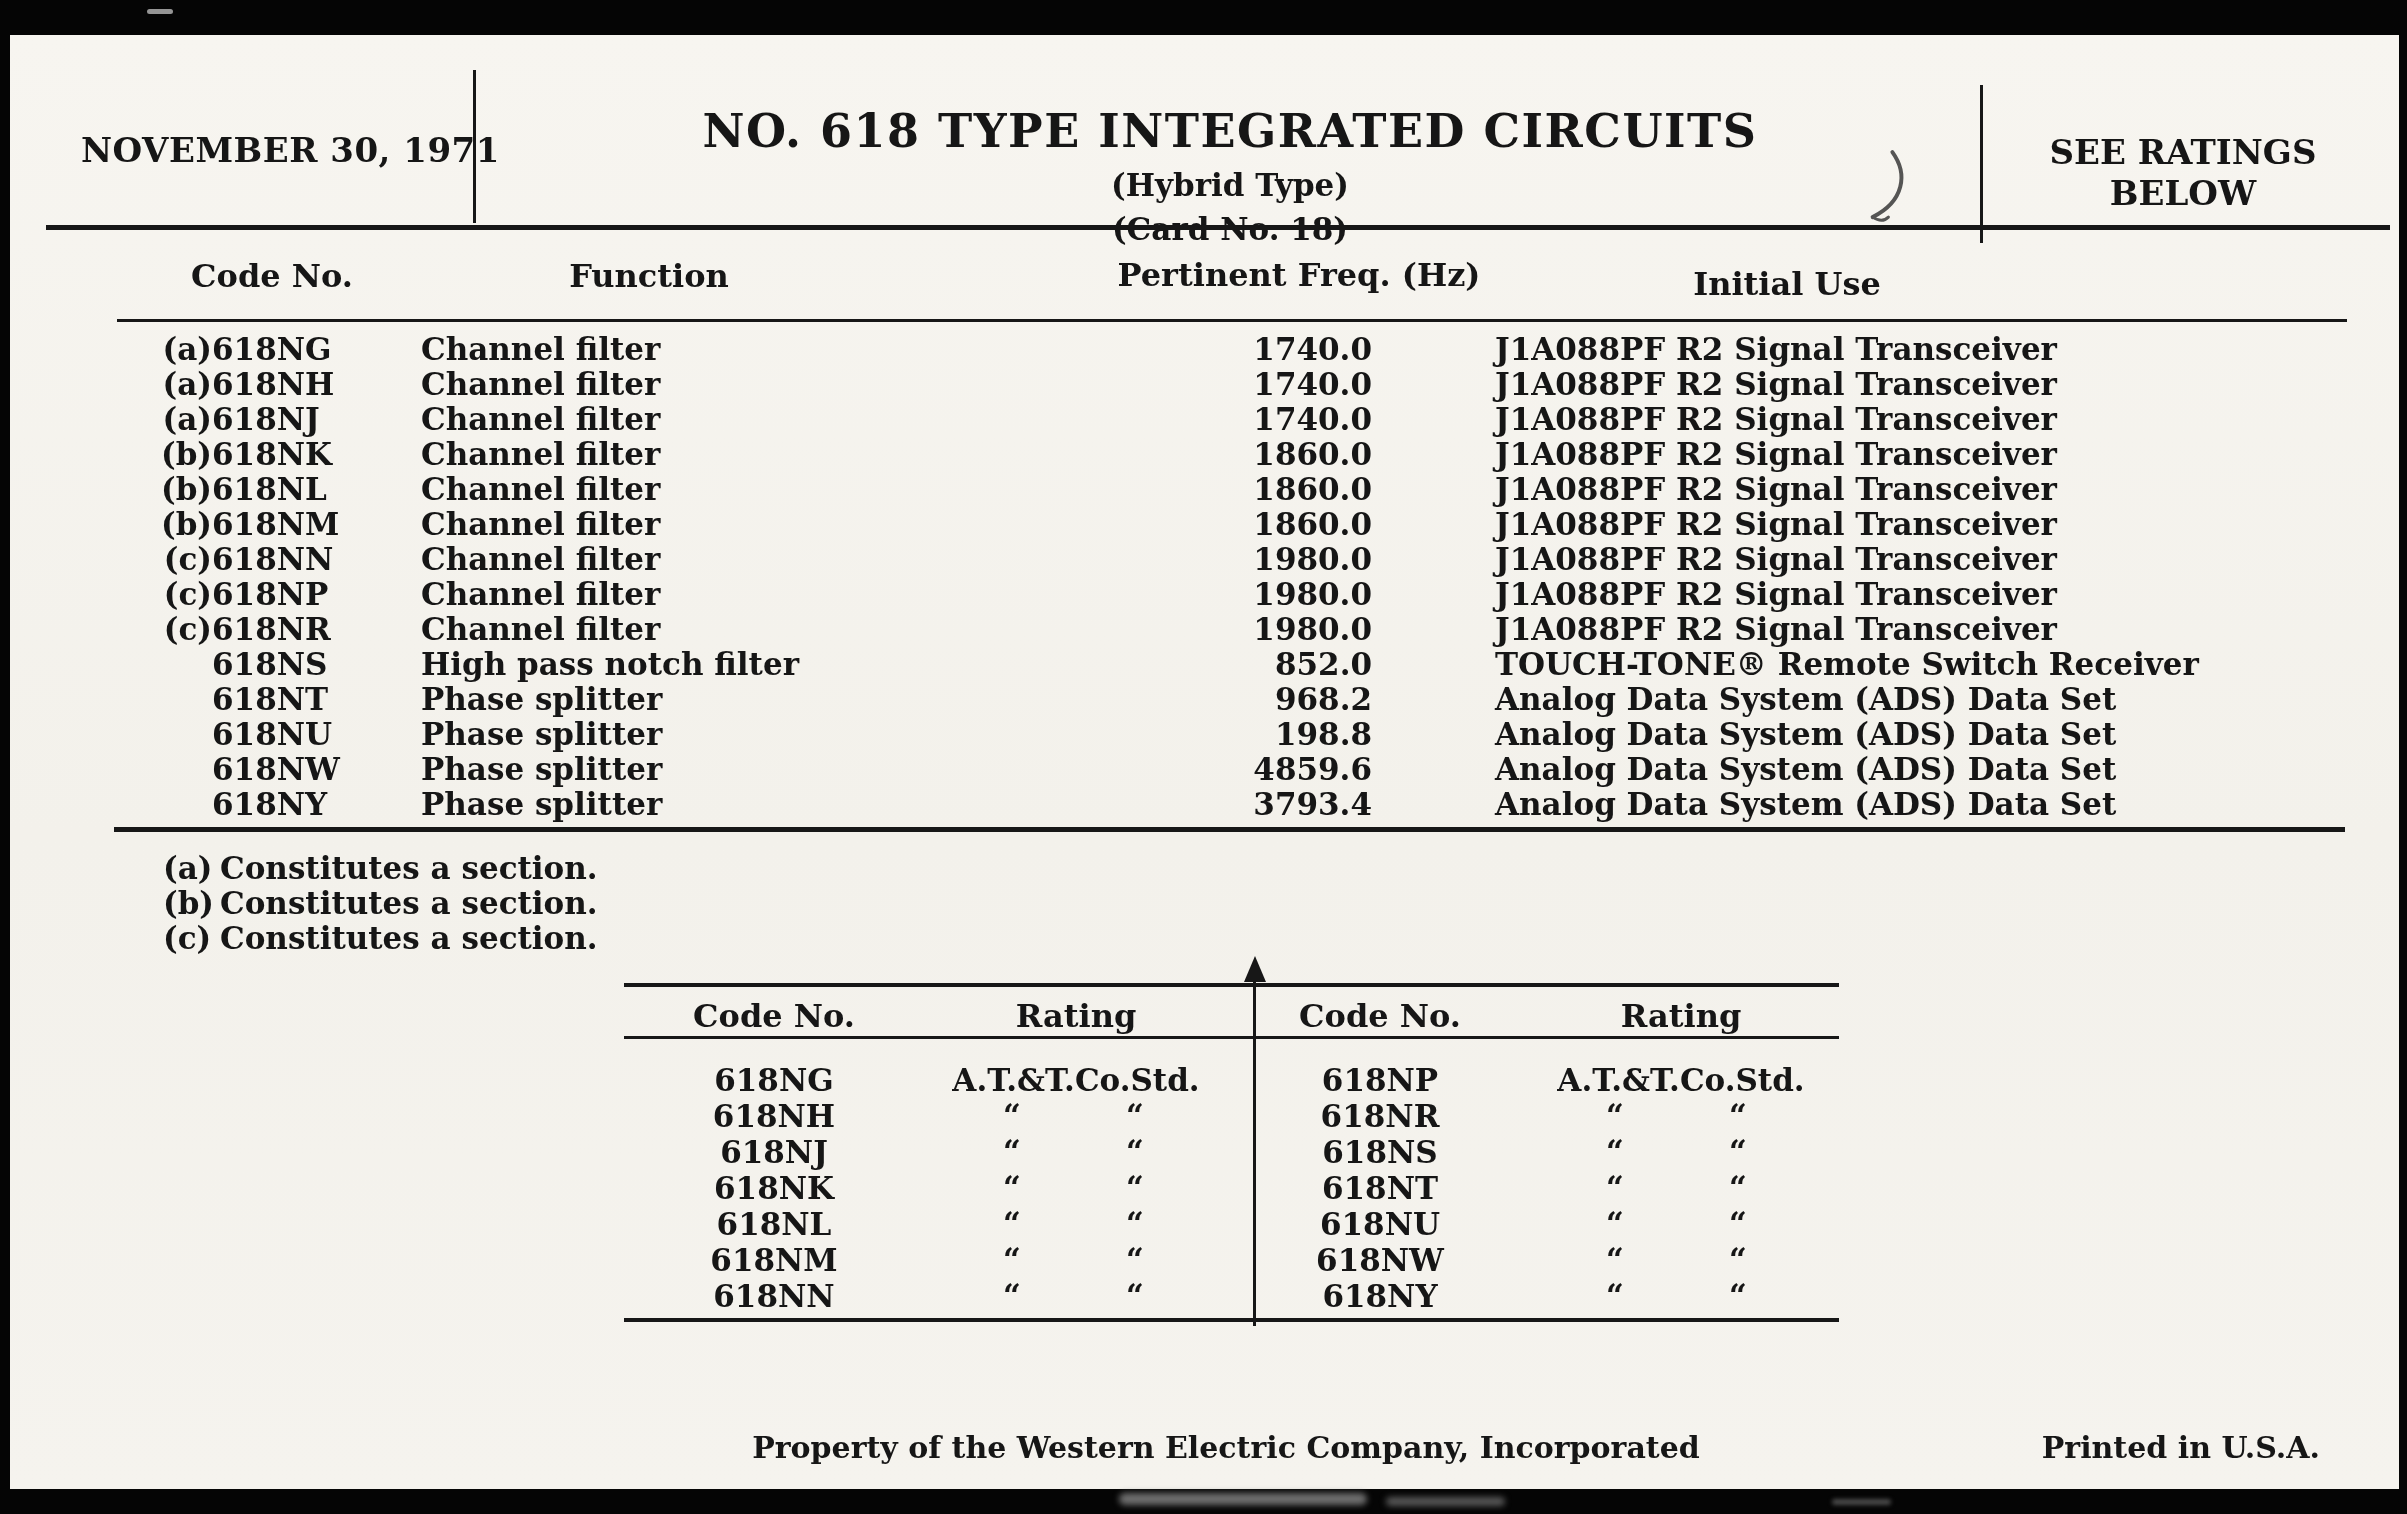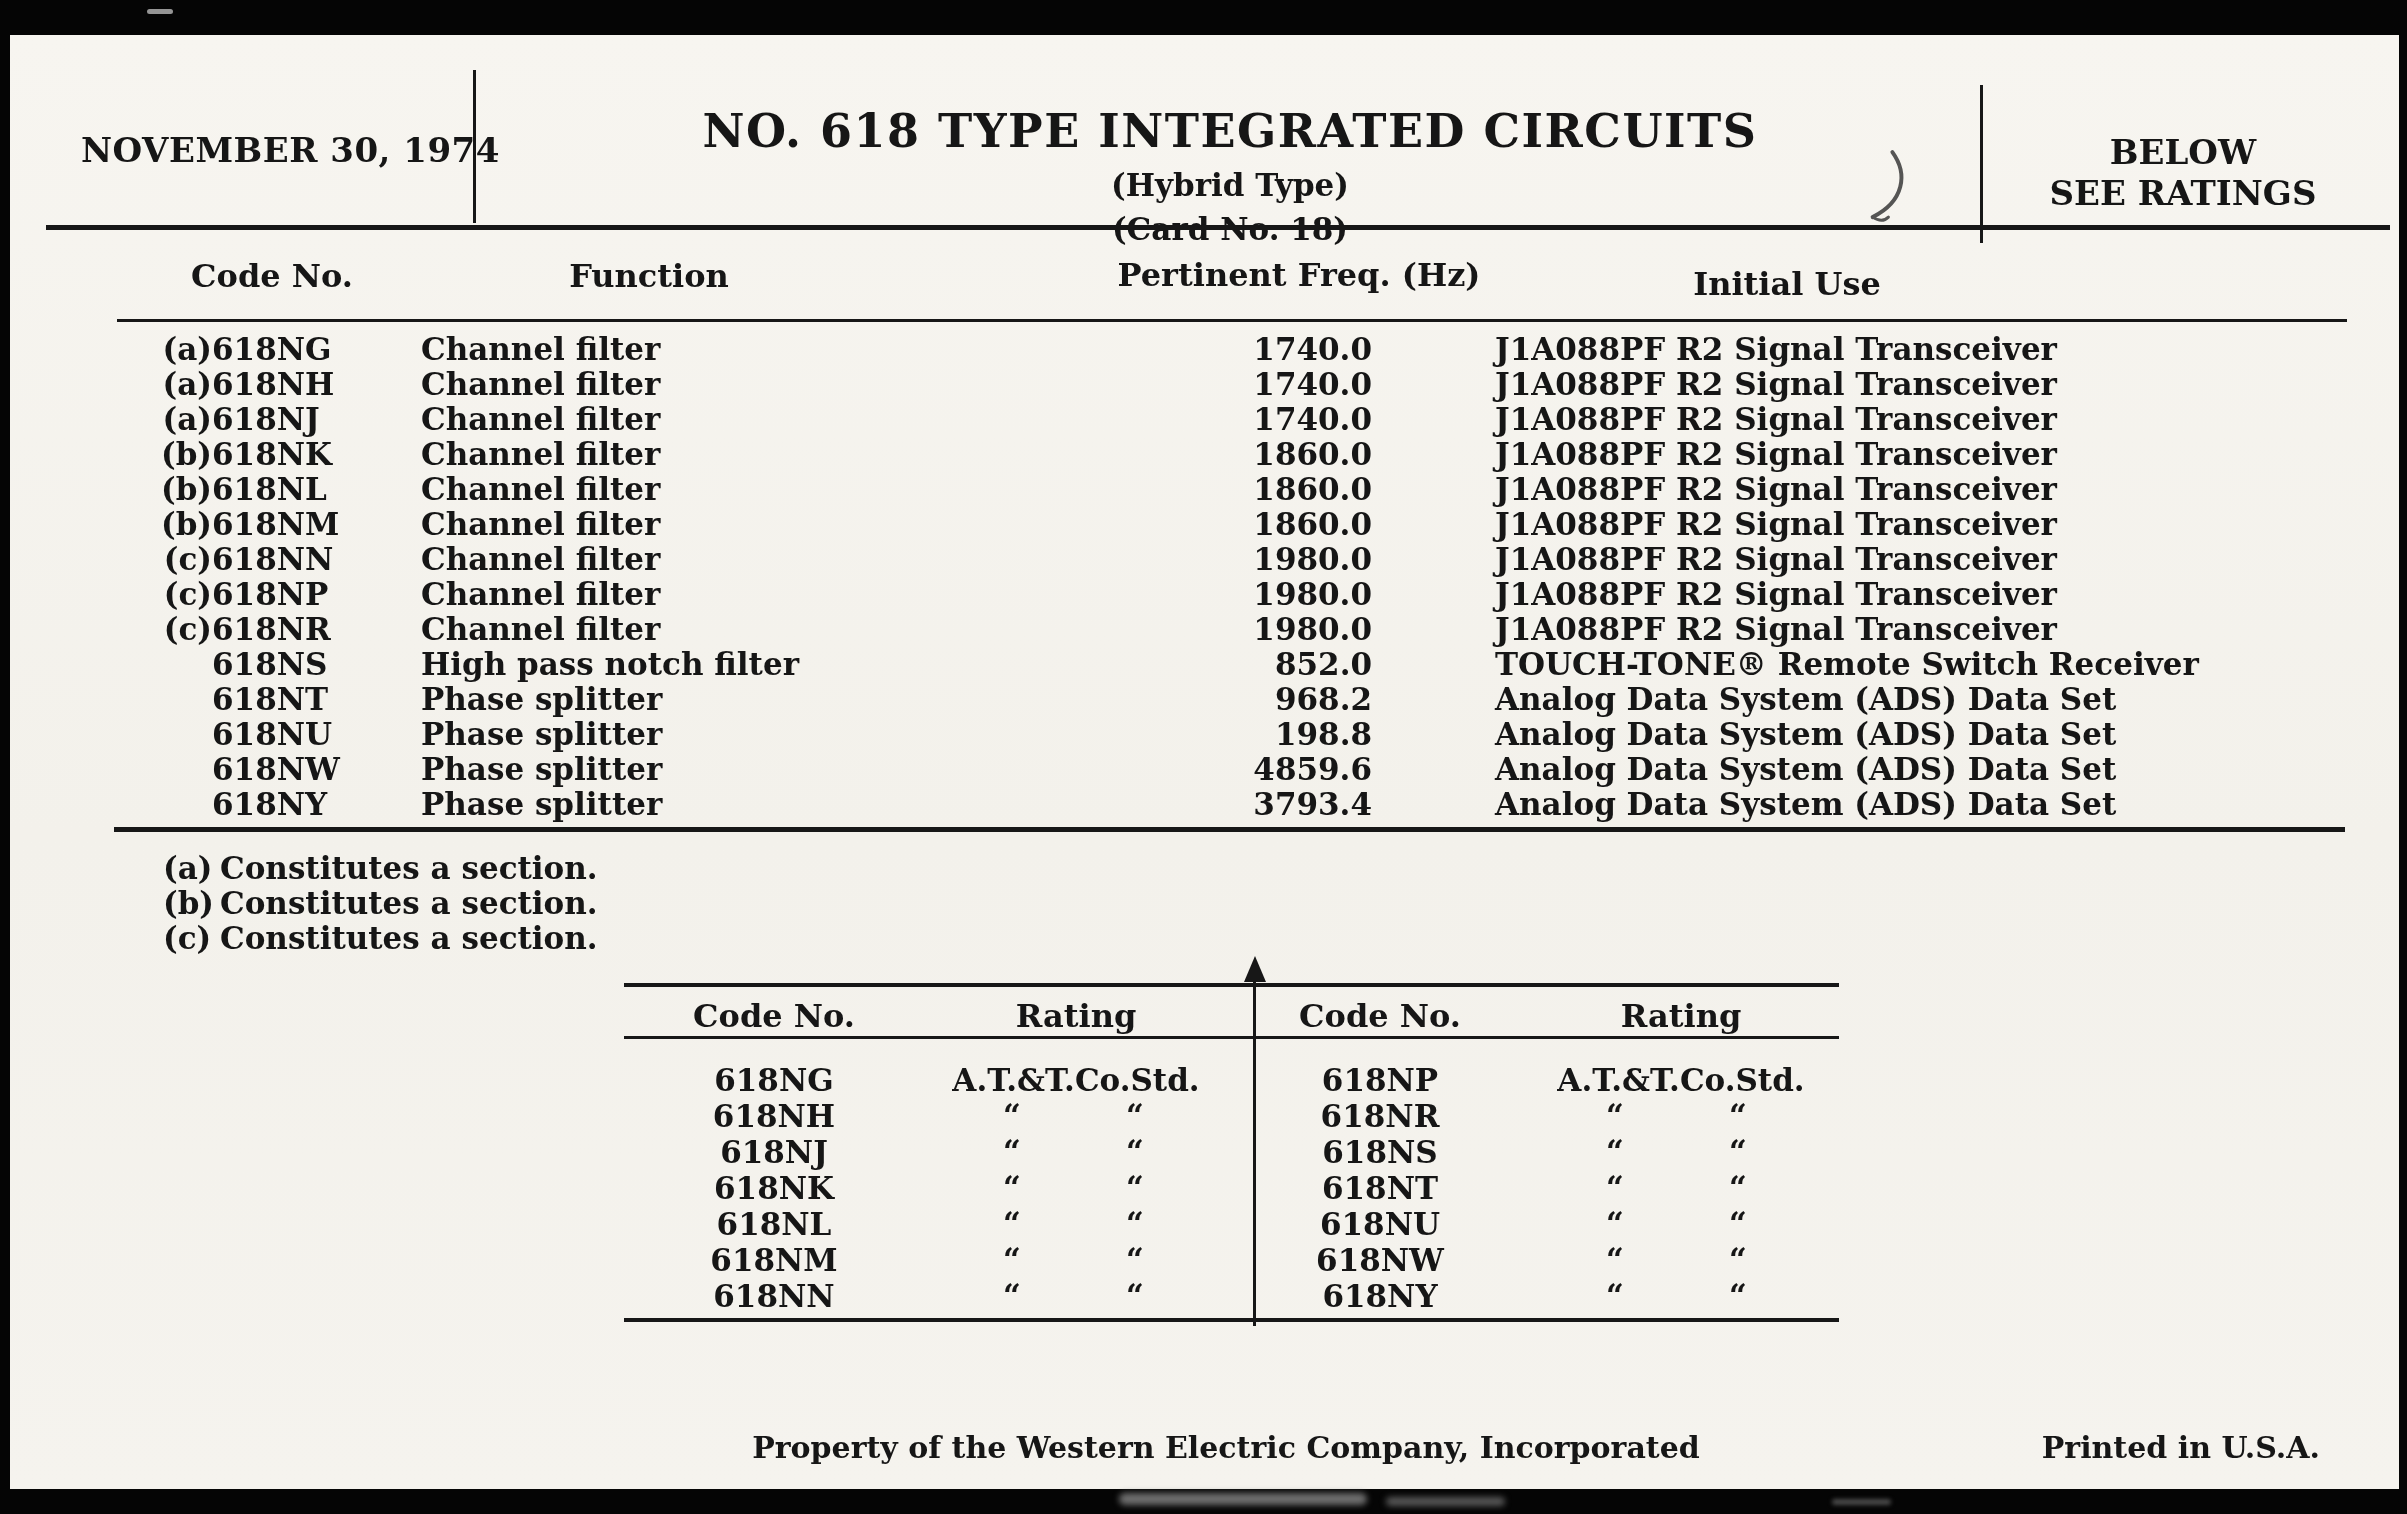--- a/index.html
+++ b/index.html
@@ -88,31 +88,31 @@
   .smudge { position: absolute; border-radius: 8px; }
   .smudge-1 { left: 1119px; top: 1493px; width: 248px; height: 12px; background: #6e6e6e; filter: blur(3px); }
   .smudge-2 { left: 1386px; top: 1497px; width: 119px; height: 9px; background: #585858; filter: blur(3px); }
   .smudge-3 { left: 1832px; top: 1499px; width: 59px; height: 6px; background: #4a4a4a; filter: blur(2px); }
 </style>
 </head>
 <body>
 
 <div class="page">
 
-  <div class="date">NOVEMBER 30, 1974</div>
+  <div class="date">NOVEMBER 30, 1971</div>
   <div class="vline-1"></div>
   <div class="title-wrap">
     <div class="doc-title">NO. 618 TYPE INTEGRATED CIRCUITS</div>
     <div class="doc-sub">(Hybrid Type)</div>
     <div class="doc-sub">(Card No. 18)</div>
   </div>
   <div class="vline-2"></div>
   <div class="see-ratings">
+    <div>SEE RATINGS</div>
     <div>BELOW</div>
-    <div>SEE RATINGS</div>
   </div>
   <div class="rule rule-header"></div>
 
   <svg class="pen-mark" width="69" height="89" viewBox="0 0 70 90">
     <path d="M 44 6 C 60 28, 56 56, 24 72" fill="none" stroke="#3a3a3a" stroke-width="4" stroke-linecap="round"></path>
     <path d="M 24 72 C 30 76, 36 76, 40 72" fill="none" stroke="#3a3a3a" stroke-width="3" stroke-linecap="round"></path>
   </svg>
 
   <div class="mt-h mt-h-code">Code No.</div>
   <div class="mt-h mt-h-func">Function</div>

